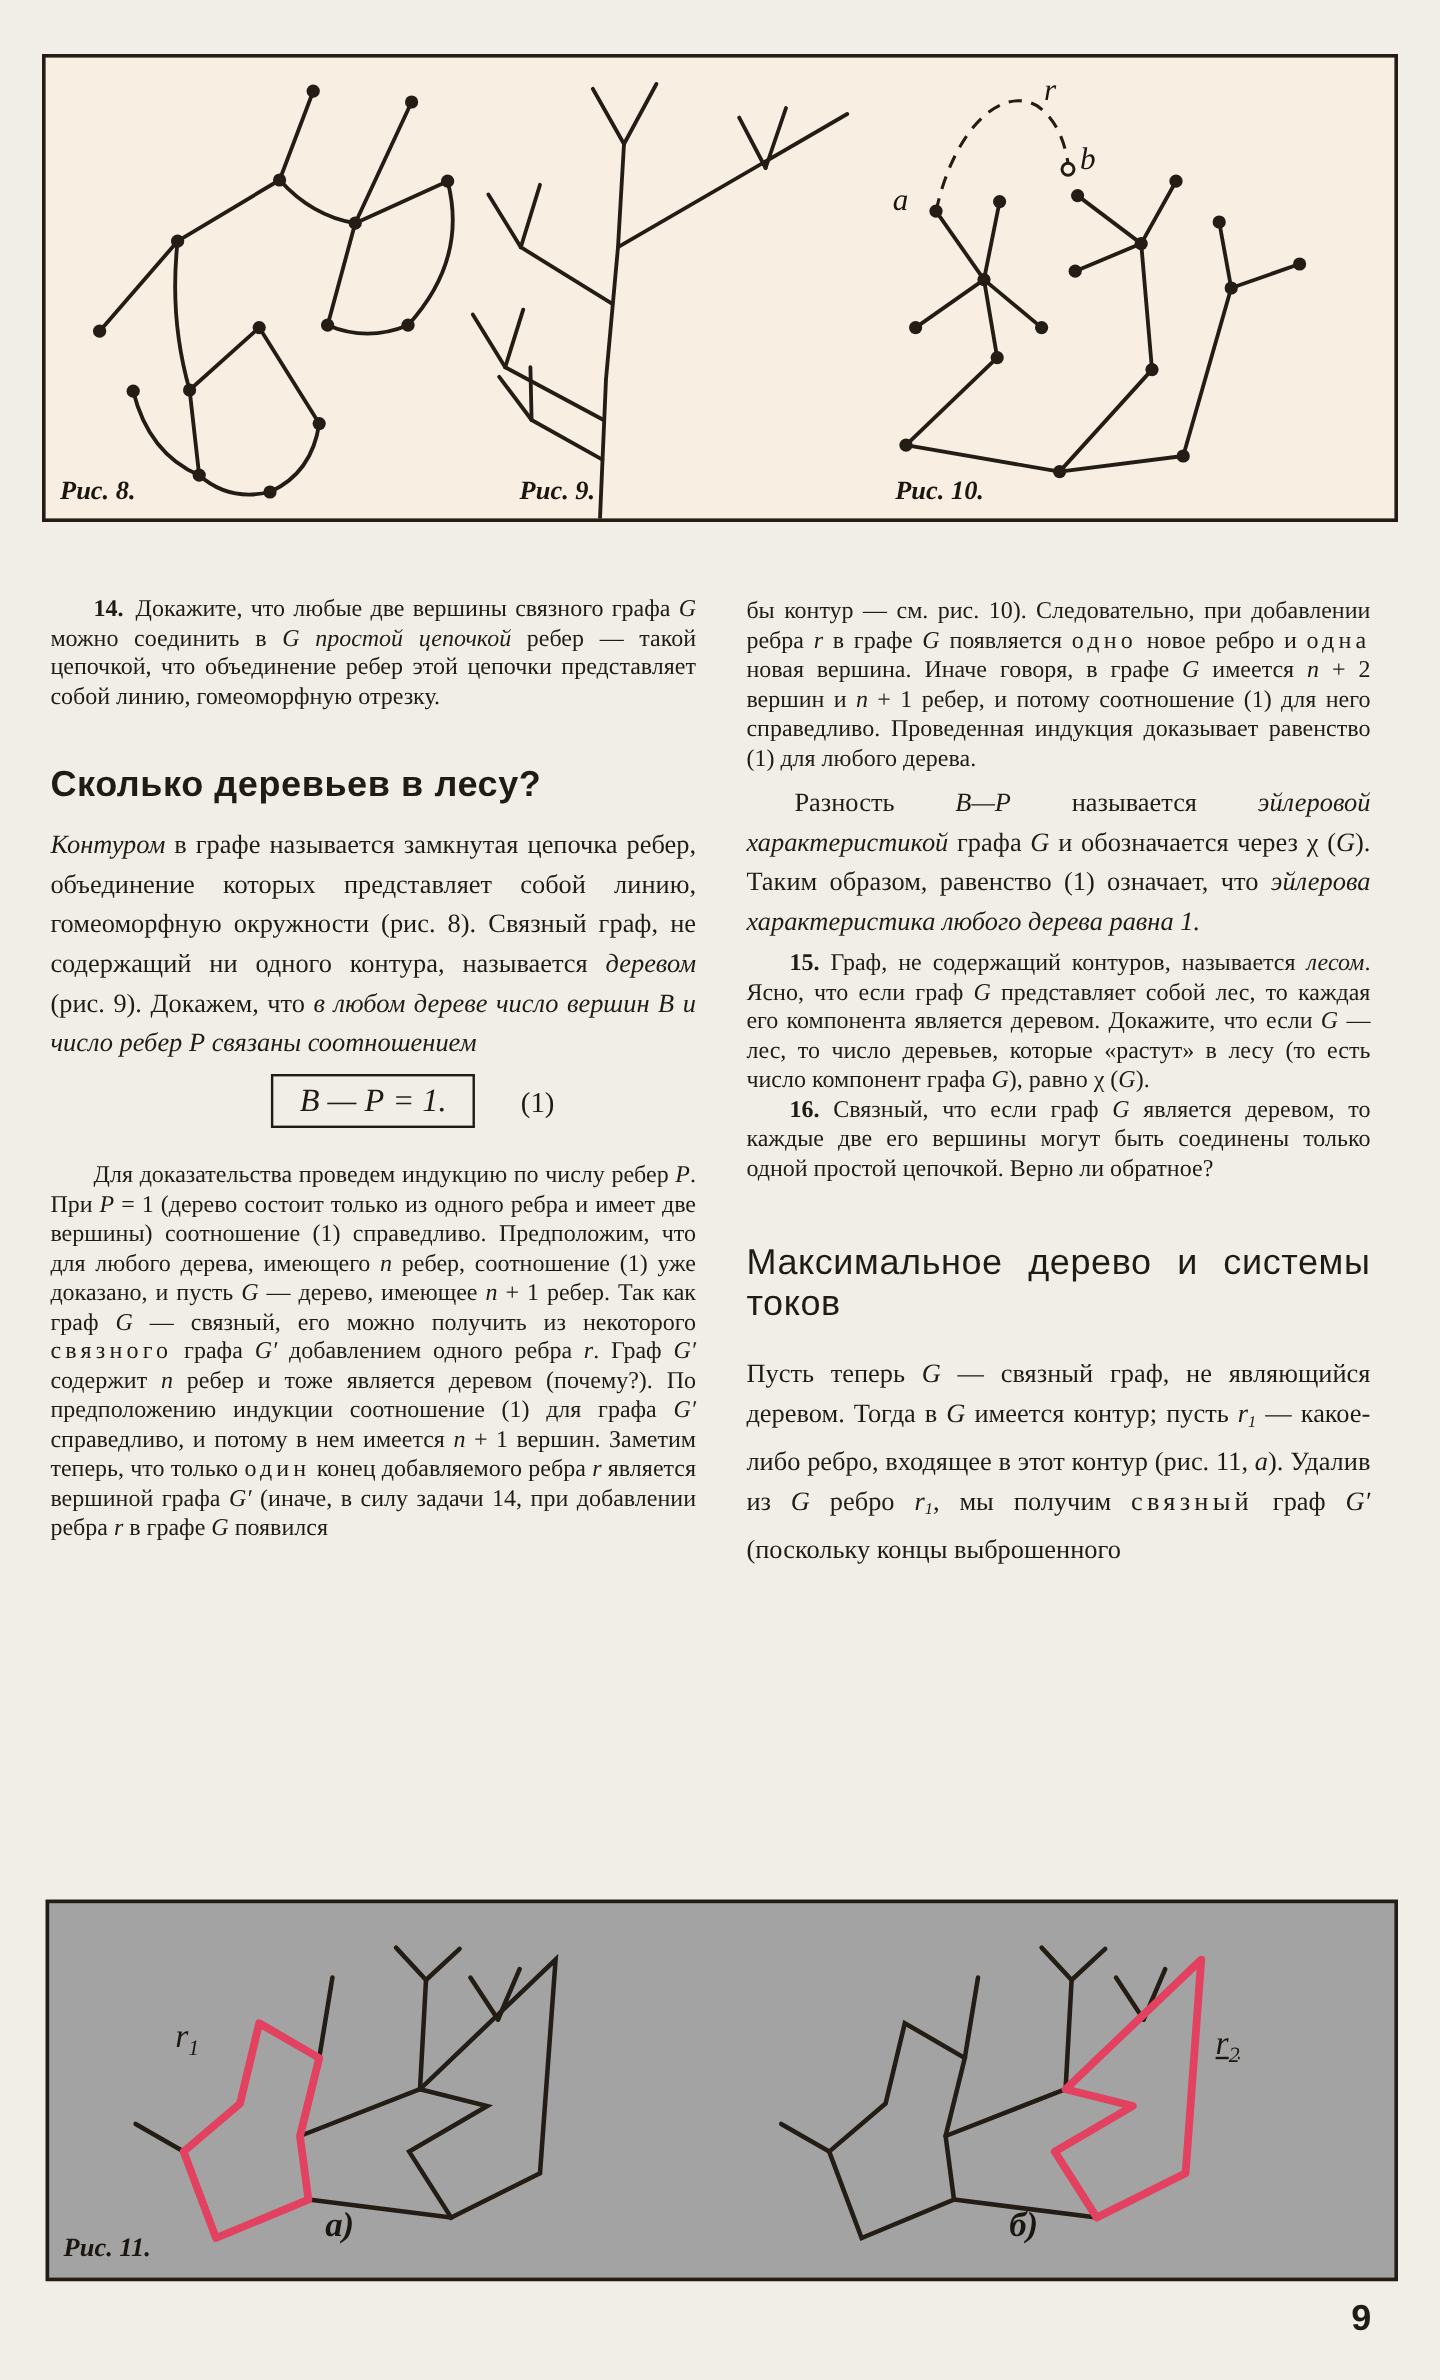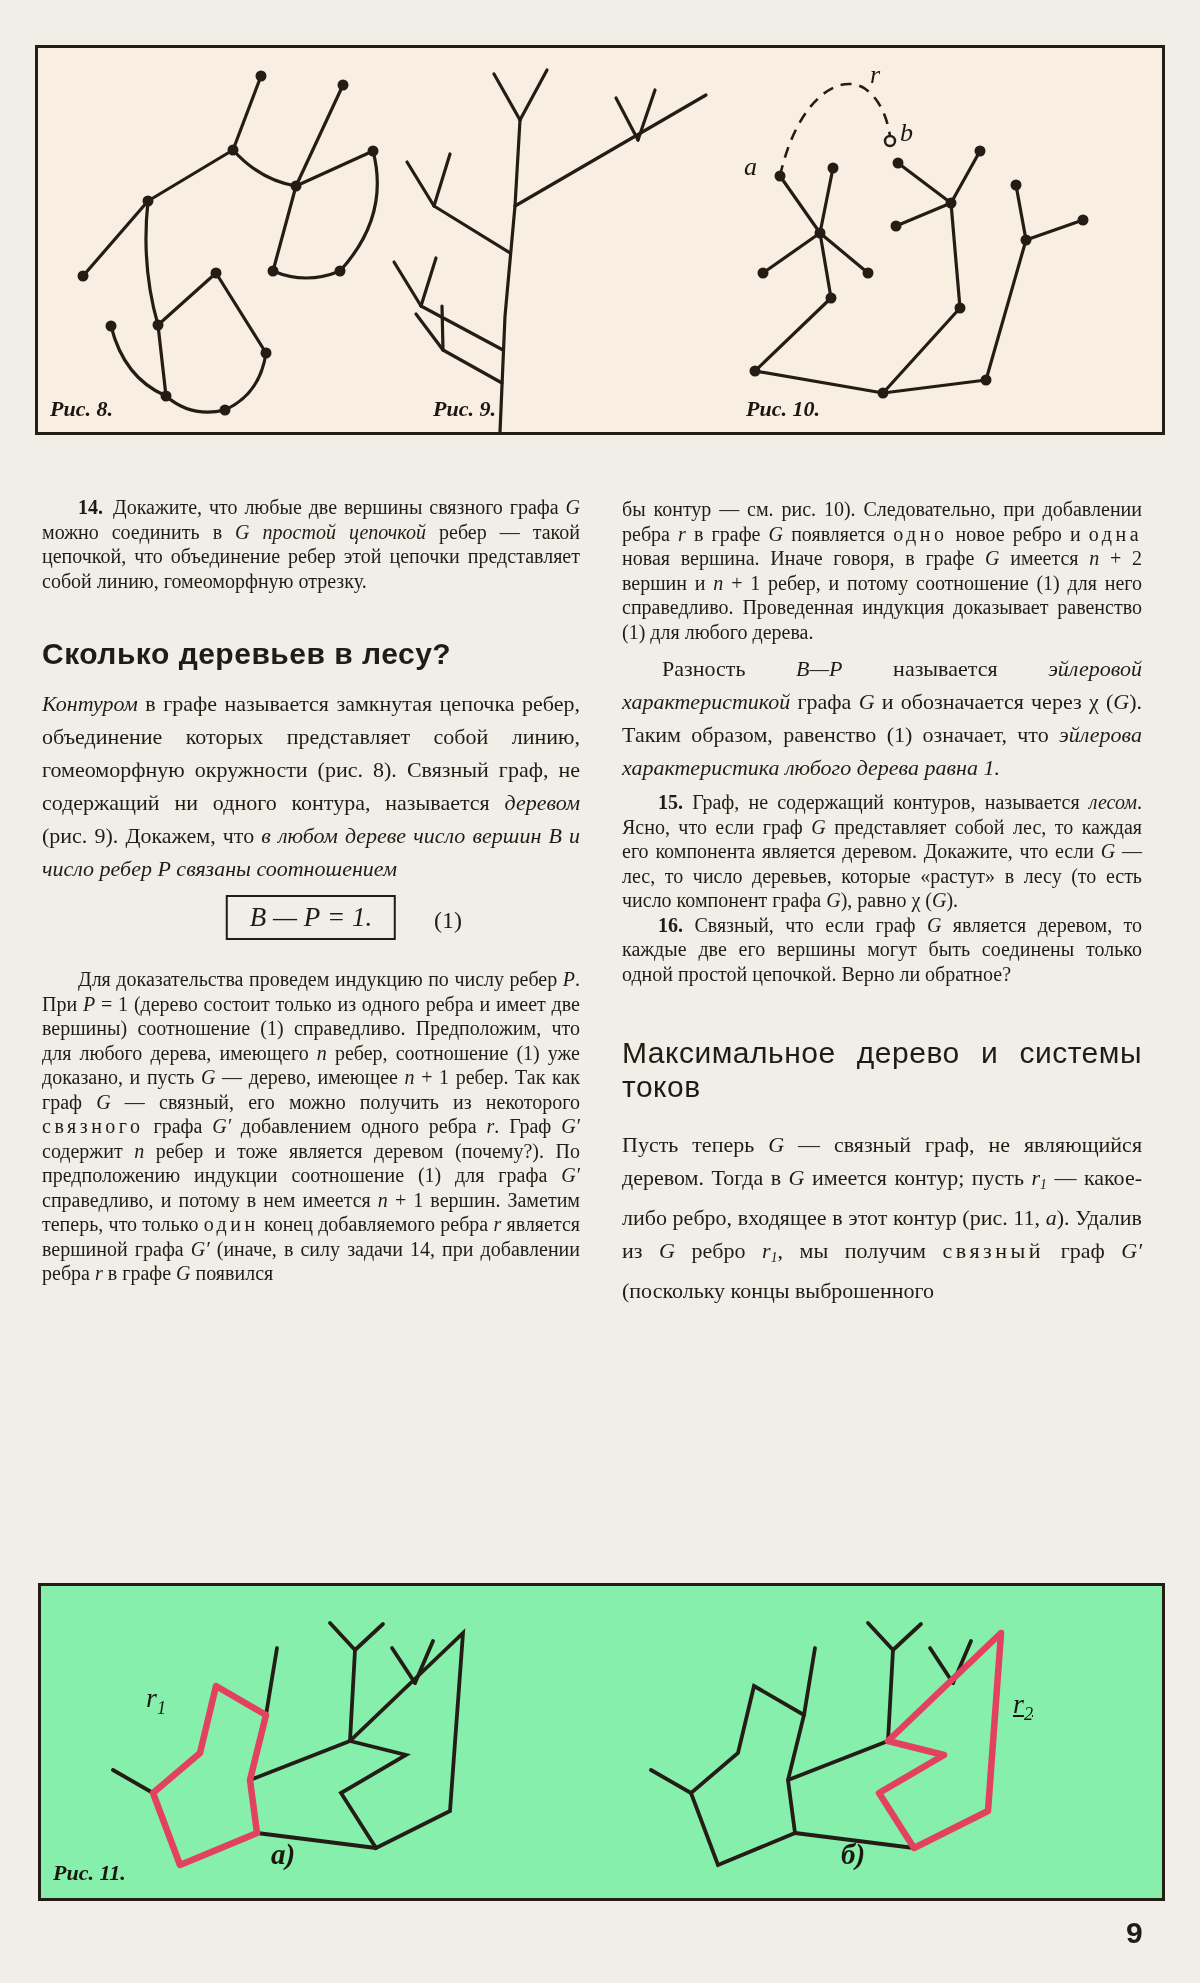--- a/index.html
+++ b/index.html
@@ -4,21 +4,21 @@
 <style>
   html,body{margin:0;padding:0;}
   body{
     width:1200px;height:1983px;position:relative;
     background:#f1eee7;color:#211b15;
     font-family:"Liberation Serif",serif;
     overflow:hidden;
   }
   .fig-box{position:absolute;border:3px solid #241d16;box-sizing:border-box;}
   #fig-top{left:35px;top:45px;width:1130px;height:390px;background:#f8efe2;}
-  #fig-bottom{left:38px;top:1583px;width:1127px;height:318px;background:#86efac;}
+  #fig-bottom{left:38px;top:1583px;width:1127px;height:318px;background:#a3a3a3;}
   .fig-box svg{position:absolute;left:0;top:0;}
   .fig-label{
     position:absolute;font-weight:700;font-size:22px;
     font-family:"Liberation Serif",serif;color:#1c1611;font-style:italic;
   }
   .graph-label{
     position:absolute;font-style:italic;font-size:26px;color:#1c1611;
     font-family:"Liberation Serif",serif;
   }
   .sub-label{

